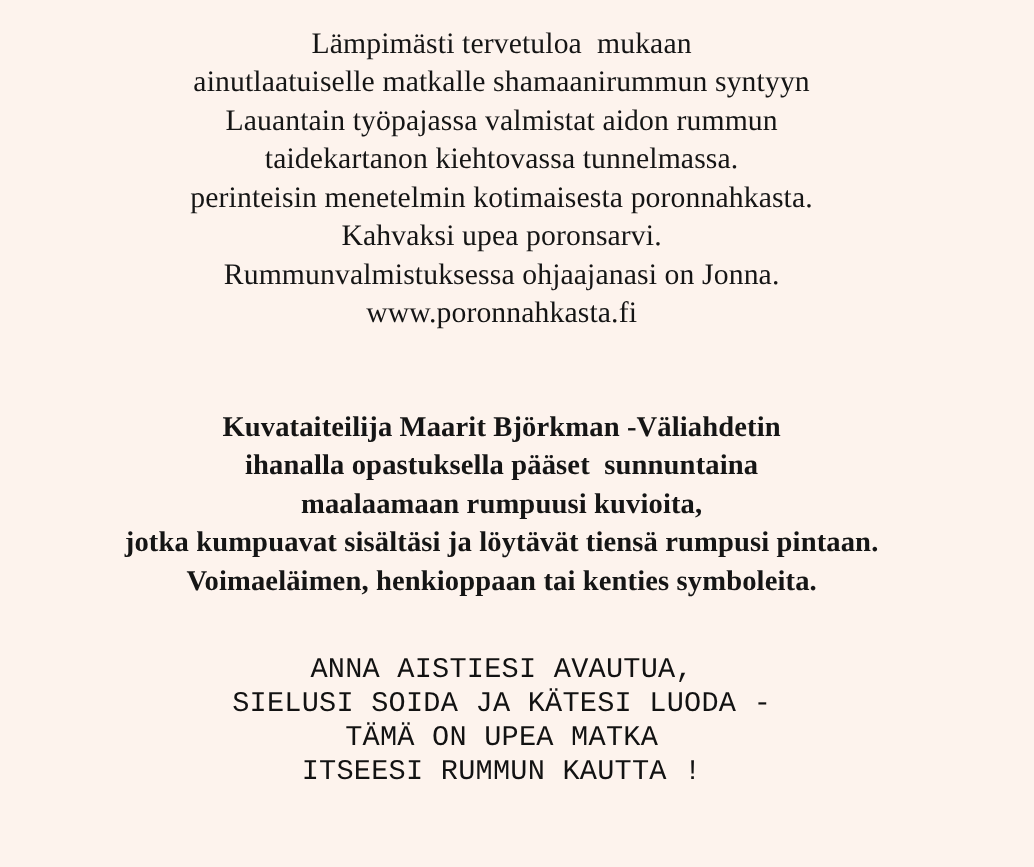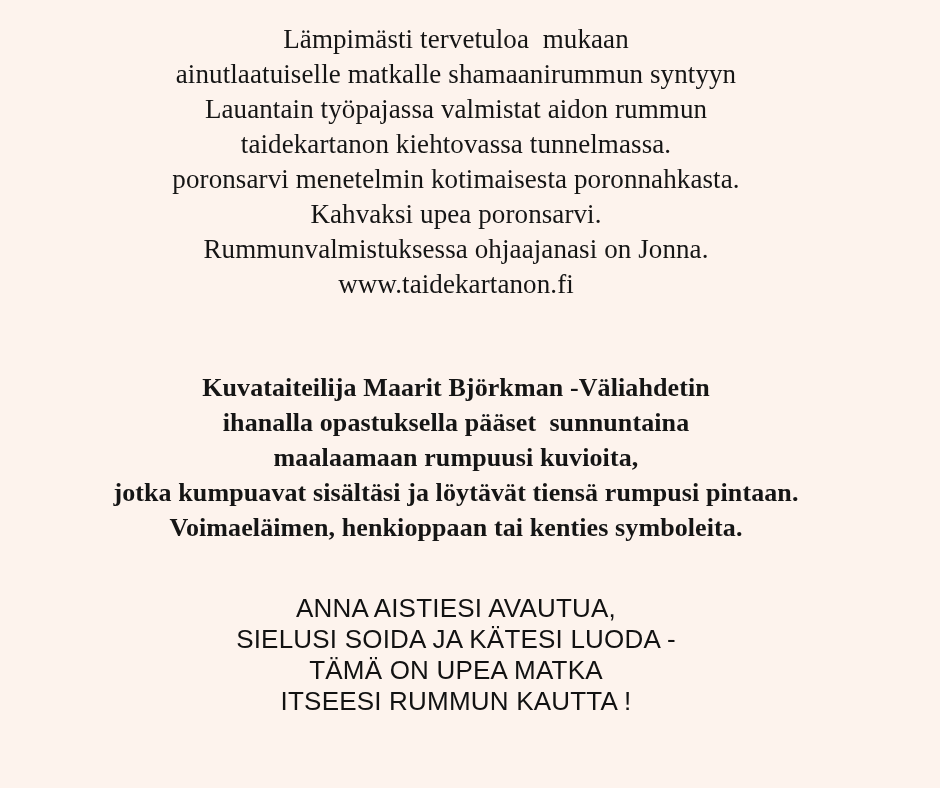--- a/index.html
+++ b/index.html
@@ -47,42 +47,42 @@
     line-height: 35px;
     font-weight: bold;
   }
   .spacer-2 {
     height: 48px;
   }
   .block-closing {
     margin-top: 0;
   }
   .sans-line {
-    font-family: Liberation Sans, sans-serif;
+    font-family: Liberation Mono, monospace;
     font-size: 26px;
     line-height: 31px;
     color: #121212;
     letter-spacing: 0.2px;
     white-space: pre;
   }
 </style>
 </head>
 <body>
 
 <div class="page">
 
   <div class="block block-intro">
     <div class="serif-line">Lämpimästi tervetuloa  mukaan</div>
     <div class="serif-line">ainutlaatuiselle matkalle shamaanirummun syntyyn</div>
     <div class="serif-line">Lauantain työpajassa valmistat aidon rummun</div>
     <div class="serif-line">taidekartanon kiehtovassa tunnelmassa.</div>
-    <div class="serif-line">poronsarvi menetelmin kotimaisesta poronnahkasta.</div>
+    <div class="serif-line">perinteisin menetelmin kotimaisesta poronnahkasta.</div>
     <div class="serif-line">Kahvaksi upea poronsarvi.</div>
     <div class="serif-line">Rummunvalmistuksessa ohjaajanasi on Jonna.</div>
-    <div class="serif-line">www.taidekartanon.fi</div>
+    <div class="serif-line">www.poronnahkasta.fi</div>
   </div>
 
   <div class="spacer-1"></div>
 
   <div class="block block-paint">
     <div class="serif-line">Kuvataiteilija Maarit Björkman -Väliahdetin</div>
     <div class="serif-line">ihanalla opastuksella pääset  sunnuntaina</div>
     <div class="serif-line">maalaamaan rumpuusi kuvioita,</div>
     <div class="serif-line">jotka kumpuavat sisältäsi ja löytävät tiensä rumpusi pintaan.</div>
     <div class="serif-line">Voimaeläimen, henkioppaan tai kenties symboleita.</div>

